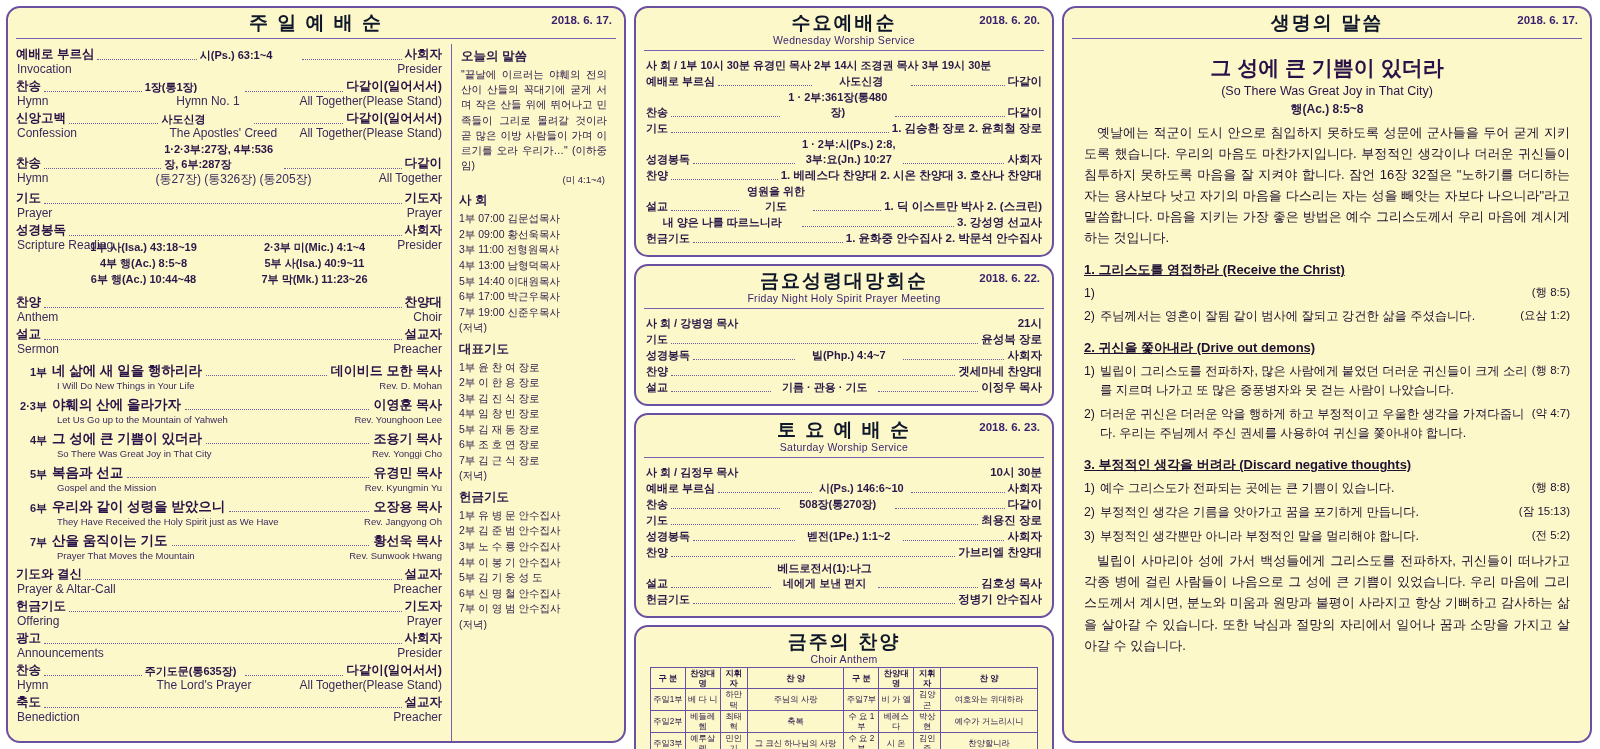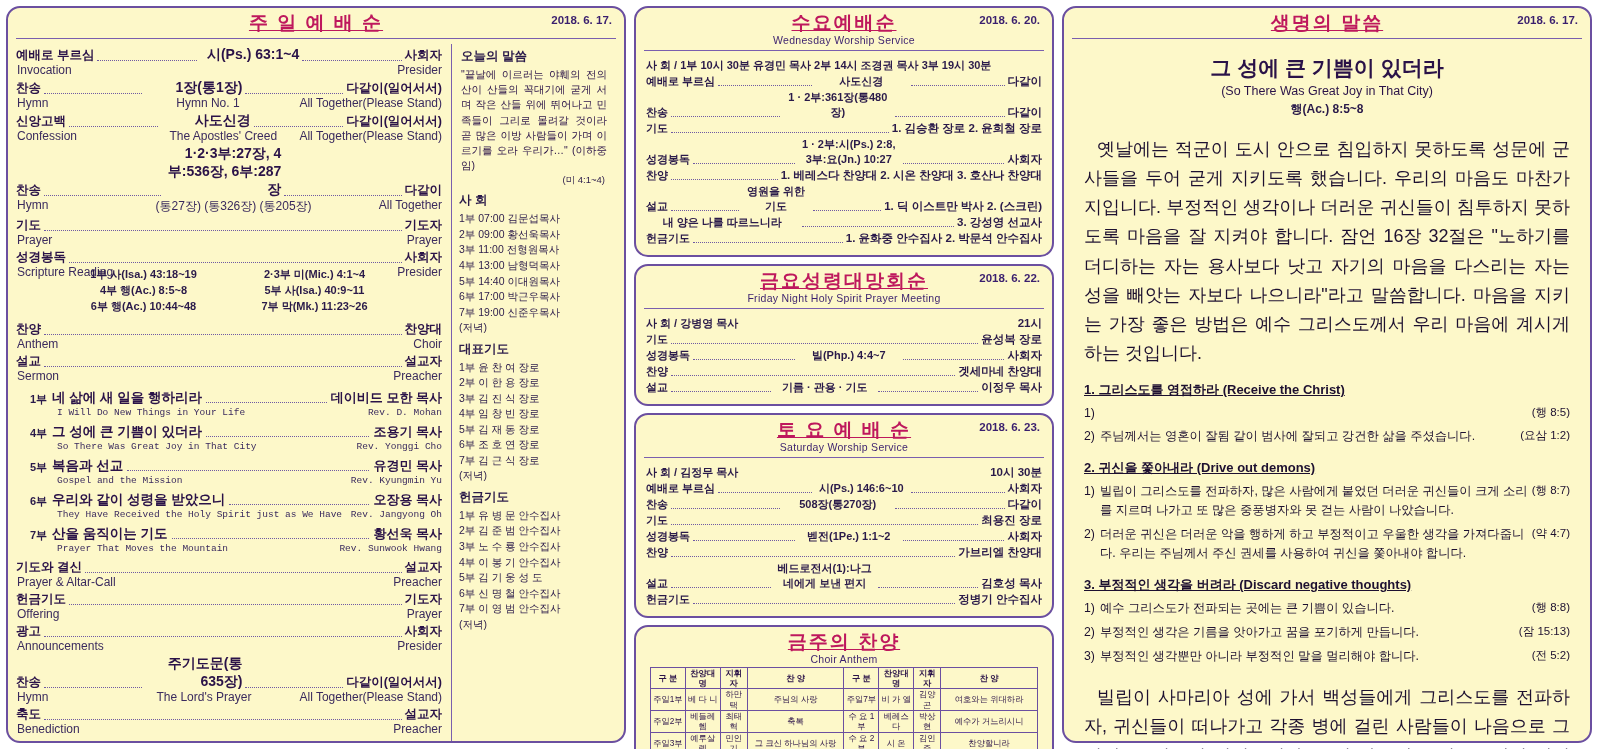--- a/index.html
+++ b/index.html
@@ -15,23 +15,22 @@
   .page { position:relative; width:1600px; height:749px; display:flex; gap:8px; padding:6px 6px; }
 
   .panel {
     background:#fdf8c9;
     border:2px solid #6b4fa0;
     border-radius:14px;
     position:relative;
   }
   .panel-title-wrap { text-align:center; padding-top:5px; }
   .panel-title {
-    font-size:19px; font-weight:bold; letter-spacing:2px; color:#be185d;
+    font-size:19px; font-weight:bold; letter-spacing:2px; color:#0f172a;
     line-height:1.1;
-    text-decoration:underline;
   }
   .panel-subtitle { font-size:10.5px; color:#3a1f6e; letter-spacing:.3px; }
   .date {
     position:absolute; right:12px; top:6px; font-size:11.5px; color:#3a1f6e; font-weight:bold;
   }
   .rule { border-bottom:1px solid #7a5fae; margin:4px 8px 5px 8px; }
 
   
   .col1 { width:620px; display:flex; flex-direction:column; }
   .c1-body { display:flex; flex:1; min-height:0; }
@@ -40,33 +39,33 @@
   .c1-right { width:160px; padding:2px 6px 4px 4px; }
 
   .line { display:flex; align-items:flex-end; width:100%; }
   .l-ko { font-size:12.5px; font-weight:bold; color:#2a1248; white-space:nowrap; }
   .l-dots { flex:1; border-bottom:1.5px dotted #6f5aa3; margin:0 3px 3px 3px; height:9px; }
   .r-ko { font-size:12.5px; font-weight:bold; color:#2a1248; white-space:nowrap; }
   .sub { display:flex; justify-content:space-between; font-size:12px; color:#3a2a5e; margin:-1px 0 2px 0; }
   .sub .s-l { padding-left:1px; }
   .item { margin-bottom:2px; }
 
-  .centered-mid { flex:1; text-align:right; font-size:14px; color:#2a1248; font-weight:bold; }
+  .centered-mid { flex:1; text-align:left; font-size:11px; color:#2a1248; font-weight:bold; }
 
   .scripture-grid { display:flex; flex-wrap:wrap; }
   .scripture-grid div { width:50%; font-size:11px; font-weight:bold; text-align:center; margin-bottom:1px;}
 
   .sermons { margin:6px 0 4px 0; }
   .sermon { margin-bottom:5px; }
   .sermon-top { display:flex; align-items:flex-end; }
   .s-num { width:36px; text-align:right; font-size:11px; font-weight:bold; padding-right:5px; }
   .s-title { font-size:13.5px; font-weight:bold; color:#2a1248; white-space:nowrap; }
   .s-dots { flex:1; border-bottom:1.5px dotted #6f5aa3; margin:0 4px 4px 4px; height:10px; }
   .s-name { font-size:13px; font-weight:bold; color:#2a1248; white-space:nowrap; }
-  .sermon-bot { display:flex; justify-content:space-between; font-size:9.5px; color:#3a2a5e; padding-left:41px;font-family:Liberation Mono, monospace; }
+  .sermon-bot { display:flex; justify-content:space-between; font-size:9.5px; color:#3a2a5e; padding-left:41px; }
 
   
   .r-head { font-size:12.5px; font-weight:bold; margin:2px 0 2px 2px; }
   .quote { font-size:10.5px; line-height:1.45; color:#2a1248; padding:0 2px; text-align:justify; }
   .quote-src { font-size:9.5px; text-align:right; padding-right:4px; margin-top:1px;}
   .r-list { font-size:10.5px; line-height:1.48; }
   .r-list div { white-space:nowrap; }
   .r-sec { margin-top:5px; }
   .r-sec .r-title { font-size:12.5px; font-weight:bold; margin-bottom:2px; }
 
@@ -87,21 +86,21 @@
   }
   .anthem-table th { font-weight:bold; background:#fdf8c9; font-size:8.3px; }
   .anthem-wrap { padding:0 14px 2px 14px; }
 
   
   .col3 { width:530px; }
   .c3-body { padding:6px 20px 8px 20px; }
   .c3-h1 { text-align:center; font-size:21px; font-weight:bold; color:#2a1248; margin-top:4px; }
   .c3-h2 { text-align:center; font-size:12.5px; color:#2a1248; margin-top:2px; }
   .c3-ref { text-align:center; font-size:12px; font-weight:bold; margin-top:3px; }
-  .c3-p { font-size:18px; line-height:1.62; text-align:justify; margin-top:17px; text-indent:13px; color:#1d1030;}
+  .c3-p { font-size:13px; line-height:1.62; text-align:justify; margin-top:4px; text-indent:13px; color:#1d1030;}
   .c3-sec { margin-top:13px; }
   .c3-sec-h { font-size:13px; font-weight:bold; color:#1d1030;text-decoration:underline; }
   .c3-sub { font-size:12.3px; line-height:1.55; margin-top:5px; padding-left:16px; position:relative; color:#1d1030;}
   .c3-sub .num { position:absolute; left:0; }
   .c3-ref-r { float:right; font-size:11.5px; }
   .clear { clear:both; }
 </style>
 </head>
 <body>
 
@@ -235,20 +234,32 @@
           <div class="sermon">
             <div class="sermon-top">
               <span class="s-num">1부</span>
               <span class="s-title">네 삶에 새 일을 행하리라</span>
               <span class="s-dots"></span>
               <span class="s-name">데이비드 모한 목사</span>
             </div>
             <div class="sermon-bot">
               <span>I Will Do New Things in Your Life</span>
               <span>Rev. D. Mohan</span>
+            </div>
+          </div>
+          <div class="sermon">
+            <div class="sermon-top">
+              <span class="s-num">2·3부</span>
+              <span class="s-title">야훼의 산에 올라가자</span>
+              <span class="s-dots"></span>
+              <span class="s-name">이영훈 목사</span>
+            </div>
+            <div class="sermon-bot">
+              <span>Let Us Go up to the Mountain of Yahweh</span>
+              <span>Rev. Younghoon Lee</span>
             </div>
           </div>
           <div class="sermon">
             <div class="sermon-top">
               <span class="s-num">4부</span>
               <span class="s-title">그 성에 큰 기쁨이 있더라</span>
               <span class="s-dots"></span>
               <span class="s-name">조용기 목사</span>
             </div>
             <div class="sermon-bot">

